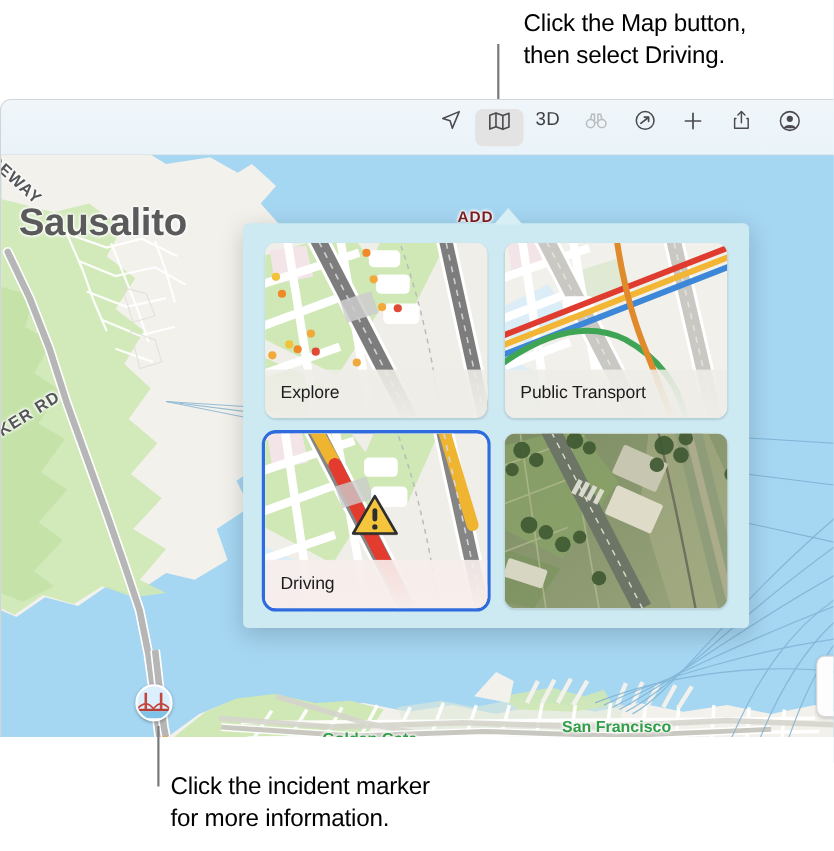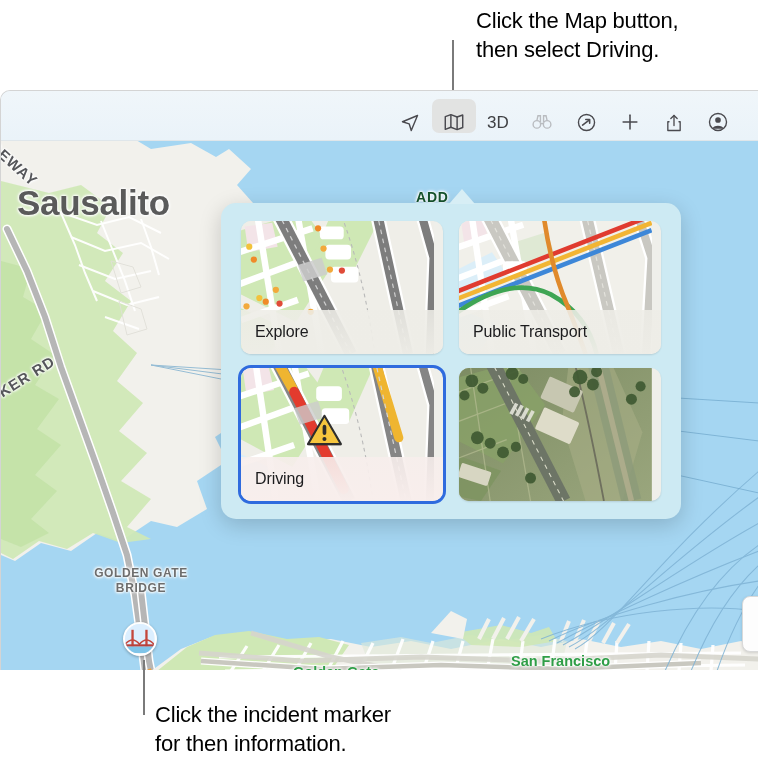--- a/index.html
+++ b/index.html
@@ -51,21 +51,21 @@
     border-bottom:1px solid #dfe6ea;
     display:flex;
     align-items:center;
     justify-content:flex-end;
     padding-right:18px;
     gap:0px;
     z-index:30;
   }
   .tb-btn {
     width:44px; height:34px;
-    display:flex; align-items:flex-end; justify-content:center;
+    display:flex; align-items:flex-start; justify-content:center;
     border-radius:7px;
     color:#4a4a4f;
     cursor:default;
     position:relative;
   }
   .tb-btn.active { background:#e2e3e2; }
   .tb-btn.dim { color:#b9bcc0; }
   .tb-label {
     font-size:17px; font-weight:500; color:#3f4043;
     letter-spacing:0.2px;
@@ -105,21 +105,21 @@
     transform-origin:left top;
   }
   #lbl-ggb {
     left:85px; top:425px;
     width:110px; text-align:center;
     font-size:12px; font-weight:700; color:#6d6d6d;
     letter-spacing:0.6px; line-height:15px;
   }
   #lbl-addison {
     left:415px; top:48px;
-    font-size:14px; font-weight:700; color:#14532d;
+    font-size:14px; font-weight:700; color:#7f1d1d;
     letter-spacing:0.8px;
   }
   .park-label {
     position:absolute;
     font-size:14.5px; font-weight:700; color:#2f9e47;
     line-height:17px;
     text-shadow:0 0 3px #fff,0 0 3px #fff,0 0 4px #fff;
     pointer-events:none;
   }
   #lbl-ggnra { left:292px; top:523px; }
@@ -145,23 +145,23 @@
     background:#fdfdfd;
     border:1px solid #d9d9d9;
     border-radius:8px;
     box-shadow:0 1px 3px rgba(0,0,0,.15);
   }
 
   
   #map-style-popover {
     position:absolute;
     left:220px; top:62px;
-    width:460px; height:316px;
+    width:460px; height:368px;
     background:#cdeaf3;
-    border-radius:15px;
+    border-radius:5px;
     box-shadow:0 6px 22px rgba(0,0,0,.18);
     z-index:25;
     padding:18px 20px;
     display:grid;
     grid-template-columns:1fr 1fr;
     grid-template-rows:1fr 1fr;
     gap:14px 16px;
   }
   #popover-arrow {
     position:absolute;
@@ -386,21 +386,20 @@
       <g stroke="#6fa7cb" stroke-width="1" fill="none" opacity="0.7">
         <path d="M150,224 L420,258 L758,300"></path>
         <path d="M150,224 L430,280 L758,352"></path>
         <path d="M150,224 L400,240 L758,262"></path>
       </g>
     </svg>
 
     <div class="map-label" id="lbl-sausalito">Sausalito</div>
     <div class="map-label" id="lbl-geway">GEWAY</div>
     <div class="map-label" id="lbl-kerrd">KER RD</div>
-    <div class="map-label" id="lbl-ggb">GOLDEN GATE BRIDGE</div>
 
     <div class="map-label" id="lbl-addison">ADD</div>
 
     <div class="park-label" id="lbl-ggnra" style="white-space:pre-line">Golden Gate
 National
 Recreation Area</div>
 
     <div class="park-label" id="lbl-sfm" style="white-space:pre-line">San Francisco
 Maritime
 National
@@ -600,13 +599,13 @@
           </g>
         </svg>
       </div>
 
     </div>
   </div>
 </div>
 
 <div class="leader" id="leader-bottom"></div>
 <div class="callout" id="callout-bottom">Click the incident marker
-for then information.</div>
+for more information.</div>
 
 </body></html>

